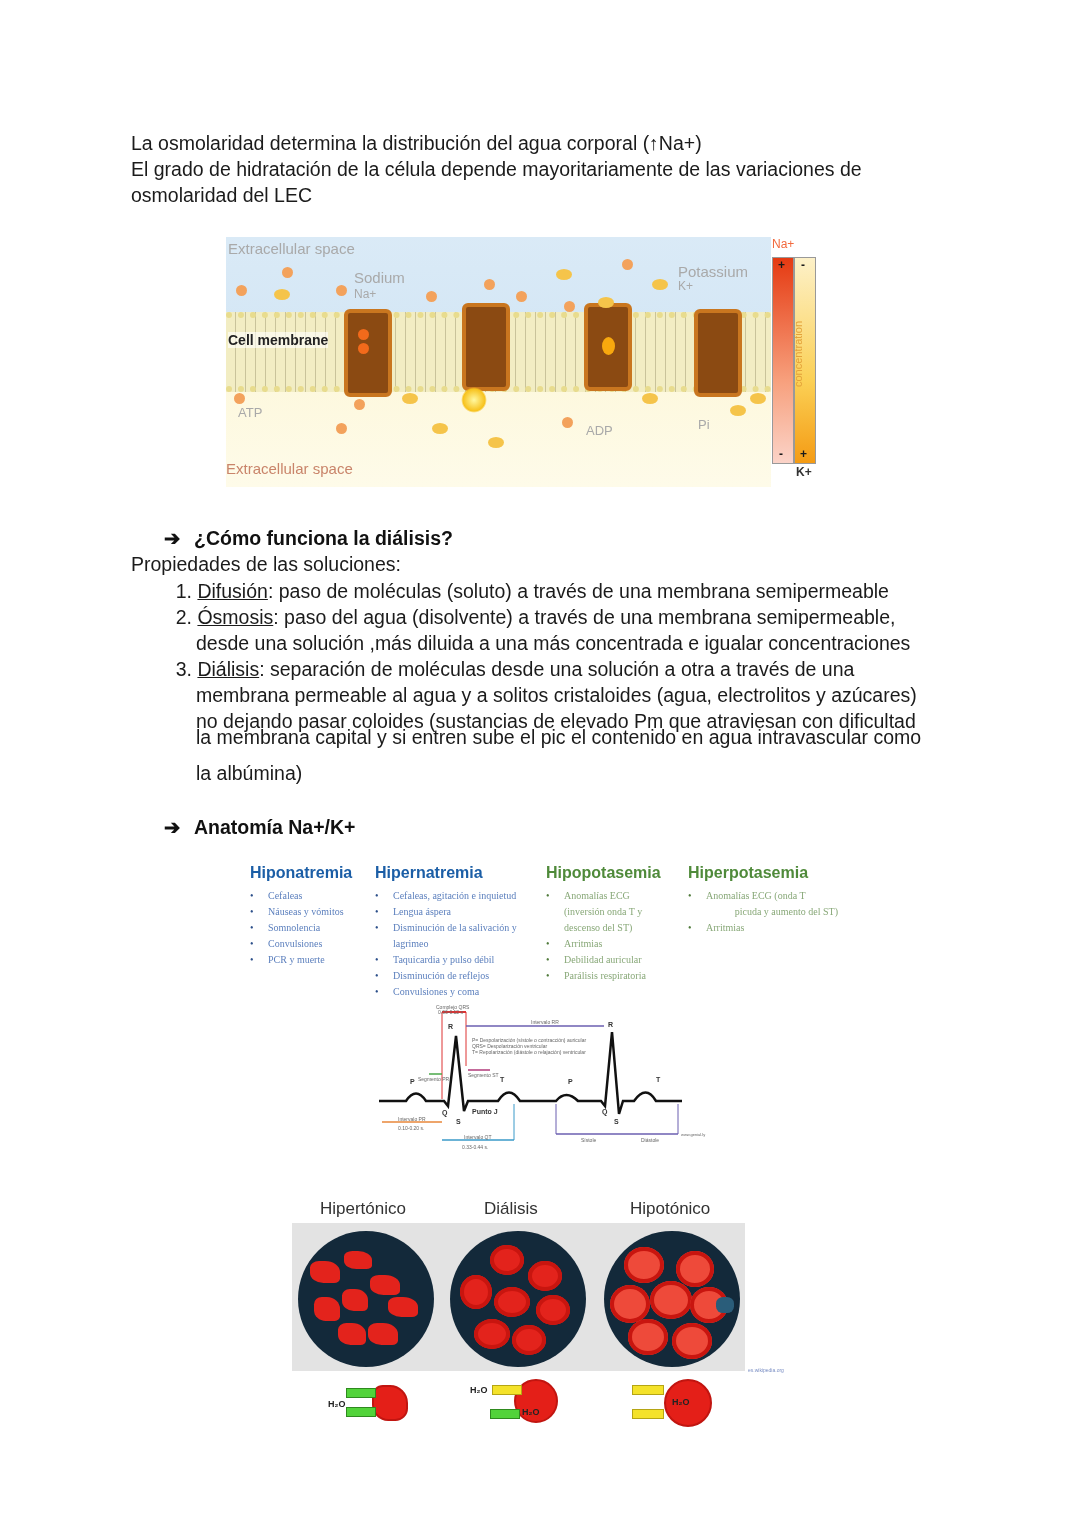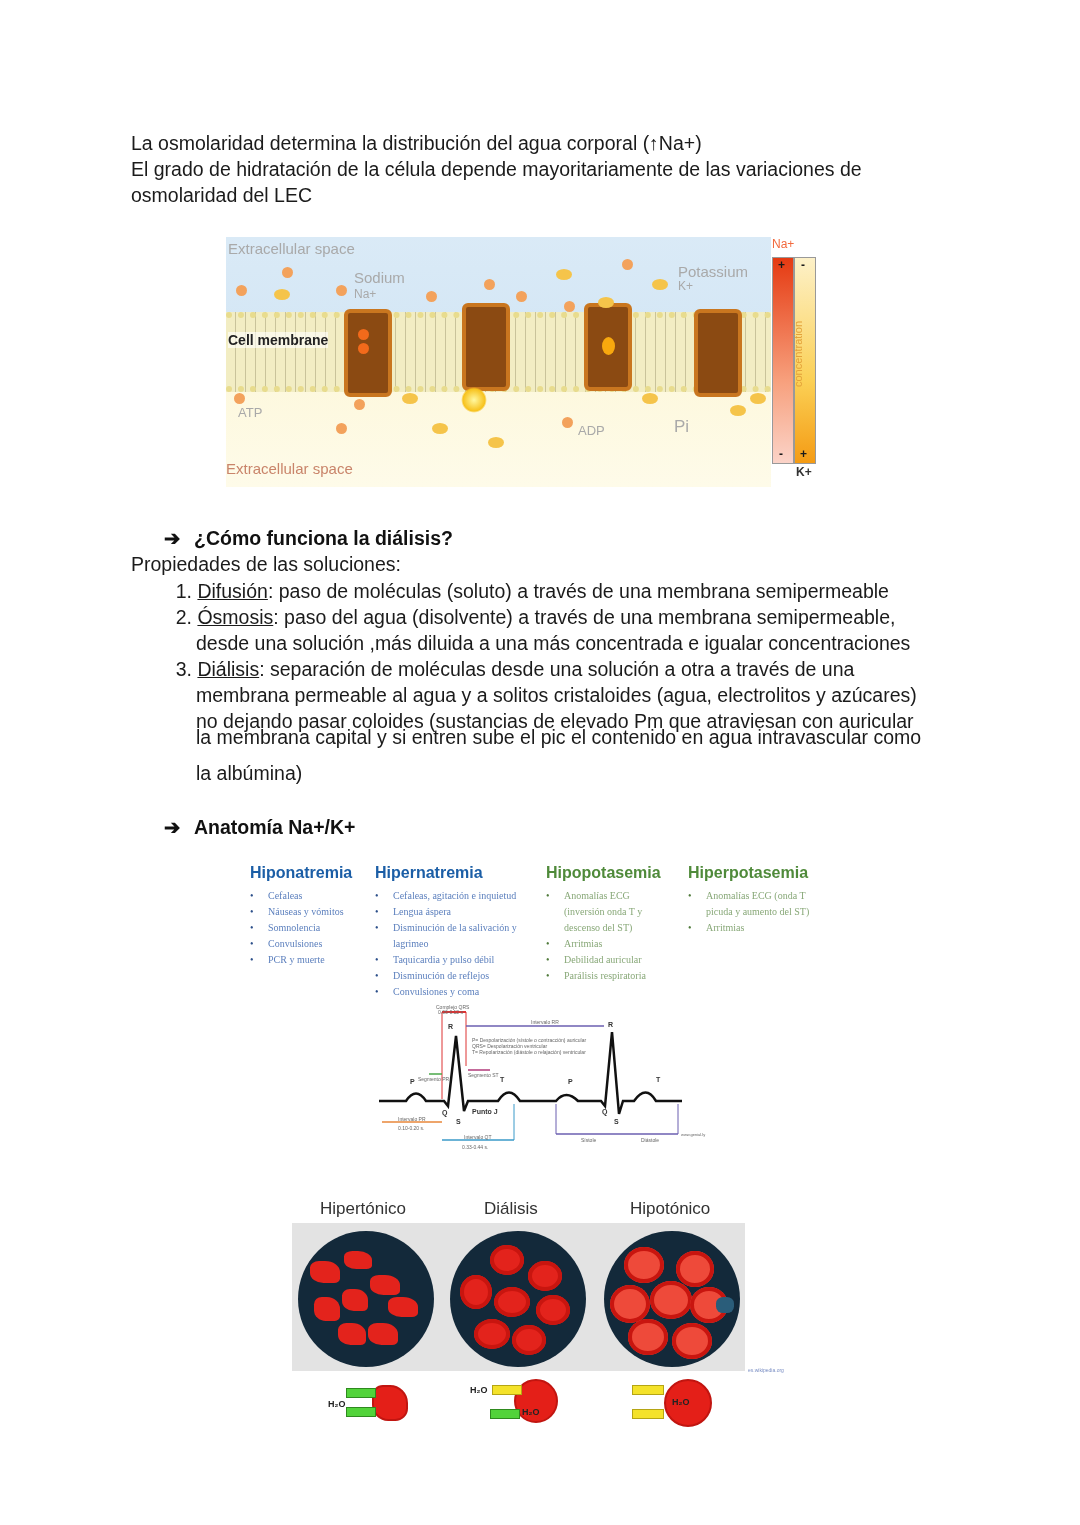--- a/index.html
+++ b/index.html
@@ -68,22 +68,22 @@
   <div class="icf" data-name="intracellular-region"></div>
   <div class="mem" data-name="cell-membrane-bilayer"></div>
   <div class="mlabel" style="left:2px;top:3px;" data-name="extracellular-label">Extracellular space</div>
   <div class="mlabel" style="left:0;top:223px;color:#c9846a;" data-name="intracellular-label">Extracellular space</div>
   <div class="mlabel" style="left:2px;top:95px;color:#222;font-weight:bold;font-size:14px;background:rgba(255,255,255,0.6);" data-name="cell-membrane-label">Cell membrane</div>
   <div class="mlabel" style="left:128px;top:32px;" data-name="sodium-label">Sodium</div>
   <div class="mlabel" style="left:128px;top:50px;font-size:12px;" data-name="sodium-symbol">Na+</div>
   <div class="mlabel" style="left:452px;top:26px;" data-name="potassium-label">Potassium</div>
   <div class="mlabel" style="left:452px;top:42px;font-size:12px;" data-name="potassium-symbol">K+</div>
   <div class="mlabel" style="left:12px;top:168px;font-size:13px;" data-name="atp-label">ATP</div>
-  <div class="mlabel" style="left:352px;top:186px;font-size:13px;" data-name="adp-label">ADP</div>
-  <div class="mlabel" style="left:448px;top:180px;font-size:17px;" data-name="pi-label">Pi</div>
+  <div class="mlabel" style="left:360px;top:186px;font-size:13px;" data-name="adp-label">ADP</div>
+  <div class="mlabel" style="left:472px;top:180px;font-size:13px;" data-name="pi-label">Pi</div>
 
   <div class="pump" style="left:118px;top:72px;" data-name="pump-state-1-icon"></div>
   <div class="pump" style="left:236px;top:66px;" data-name="pump-state-2-icon"></div>
   <div class="pump" style="left:358px;top:66px;" data-name="pump-state-3-icon"></div>
   <div class="pump" style="left:468px;top:72px;" data-name="pump-state-4-icon"></div>
   <div class="dot-o" style="left:132px;top:92px;background:#f26a1b;" data-name="sodium-ion-icon"></div>
   <div class="dot-o" style="left:132px;top:106px;background:#f26a1b;" data-name="sodium-ion-icon"></div>
   <div class="dot-y" style="left:376px;top:100px;background:#f8a80e;width:13px;height:18px;" data-name="potassium-ion-icon"></div>
   <div style="position:absolute;left:235px;top:150px;width:26px;height:26px;border-radius:50%;background:radial-gradient(#fff8a0,#f7c21d 60%,transparent 70%);" data-name="energy-burst-icon"></div>
 
@@ -135,21 +135,21 @@
 <div class="abs p" style="left:160px;top:604px;" data-name="list-item-osmosis">
   <span class="num" data-name="list-number">2.</span>
   <span class="u" data-name="term-osmosis">Ósmosis</span><span data-name="definition-text">: paso del agua (disolvente) a través de una membrana semipermeable,</span>
 </div>
 <div class="abs p" style="left:196px;top:630px;" data-name="osmosis-continuation">desde una solución ,más diluida a una más concentrada e igualar concentraciones</div>
 <div class="abs p" style="left:160px;top:656px;" data-name="list-item-dialisis">
   <span class="num" data-name="list-number">3.</span>
   <span class="u" data-name="term-dialisis">Diálisis</span><span data-name="definition-text">: separación de moléculas desde una solución a otra a través de una</span>
 </div>
 <div class="abs p" style="left:196px;top:682px;" data-name="dialisis-continuation">membrana permeable al agua y a solitos cristaloides (agua, electrolitos y azúcares)</div>
-<div class="abs p" style="left:196px;top:708px;" data-name="dialisis-continuation">no dejando pasar coloides (sustancias de elevado Pm que atraviesan con auricular</div>
+<div class="abs p" style="left:196px;top:708px;" data-name="dialisis-continuation">no dejando pasar coloides (sustancias de elevado Pm que atraviesan con dificultad</div>
 <div class="abs p" style="left:196px;top:724px;" data-name="dialisis-continuation">la membrana capital y si entren sube el pic el contenido en agua intravascular como</div>
 <div class="abs p" style="left:196px;top:760px;" data-name="dialisis-continuation">la albúmina)</div>
 
 <div class="abs h" style="left:164px;top:814px;" data-name="anatomy-heading">
   <span class="arrow" data-name="arrow-right-icon">➔</span><span data-name="anatomy-heading-text">Anatomía Na+/K+</span>
 </div>
 
 <div class="abs" id="electro" data-name="electrolyte-disorders-table">
   <div class="ecol blue" style="left:0;width:120px;" data-name="column-hiponatremia">
     <div class="etitle" data-name="column-title">Hiponatremia</div>
@@ -181,21 +181,21 @@
       <div class="eitem" data-name="symptom-item-wrap" style="padding-left:18px;">descenso del ST)</div>
       <div class="eitem" data-name="symptom-item">Arritmias</div>
       <div class="eitem" data-name="symptom-item">Debilidad auricular</div>
       <div class="eitem" data-name="symptom-item">Parálisis respiratoria</div>
     </div>
   </div>
   <div class="ecol green" style="left:438px;width:150px;" data-name="column-hiperpotasemia">
     <div class="etitle" data-name="column-title">Hiperpotasemia</div>
     <div style="margin-top:6px;">
       <div class="eitem" data-name="symptom-item">Anomalías ECG (onda T</div>
-      <div class="eitem" data-name="symptom-item-wrap" style="padding-left:18px;">picuda y aumento del ST)</div>
+      <div class="eitem" data-name="symptom-item-wrap" style="padding-left:18px;text-align:right;">picuda y aumento del ST)</div>
       <div class="eitem" data-name="symptom-item">Arritmias</div>
     </div>
   </div>
 </div>
 <style>
   .eitem[data-name="symptom-item-wrap"]:before { content:""; }
 </style>
 
 <div class="abs" id="ecg" data-name="ecg-diagram">
   <svg width="335" height="150" viewBox="0 0 335 150" data-name="ecg-trace-icon" style="position:absolute;left:0;top:0;">

